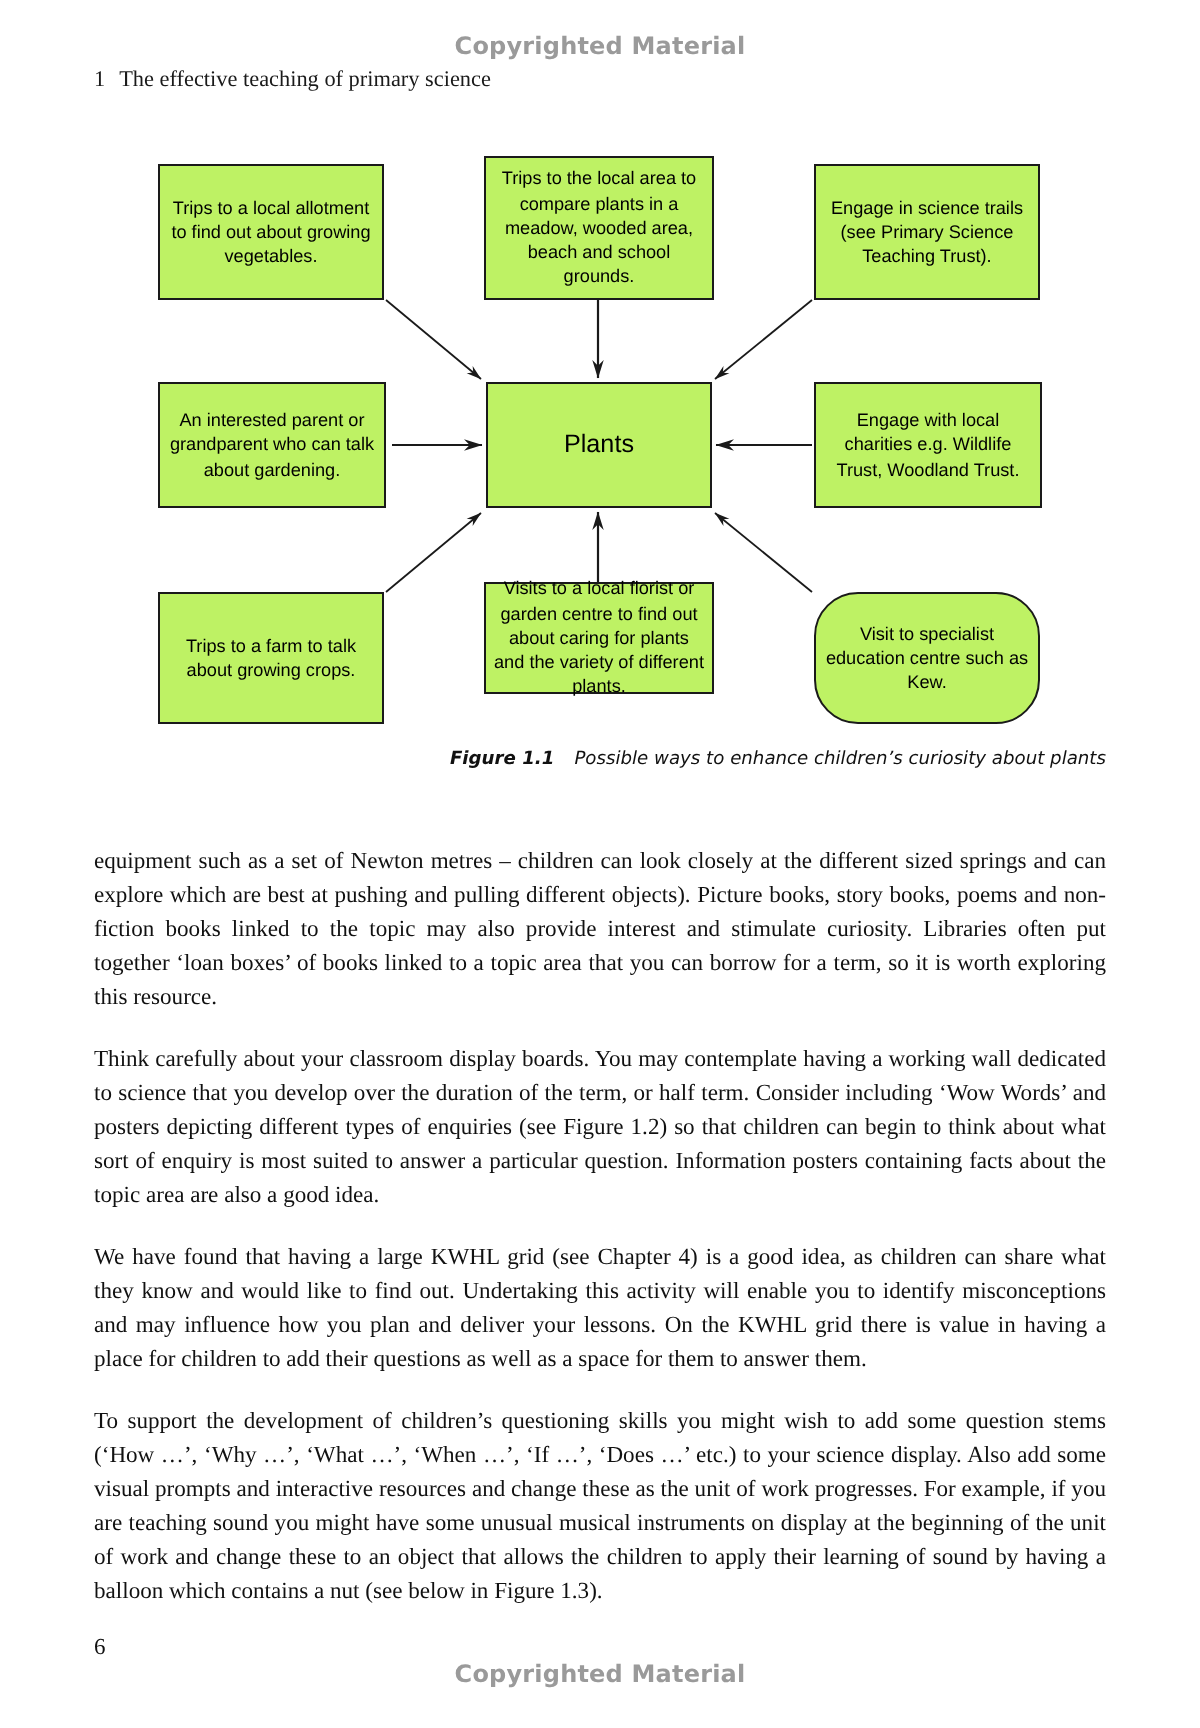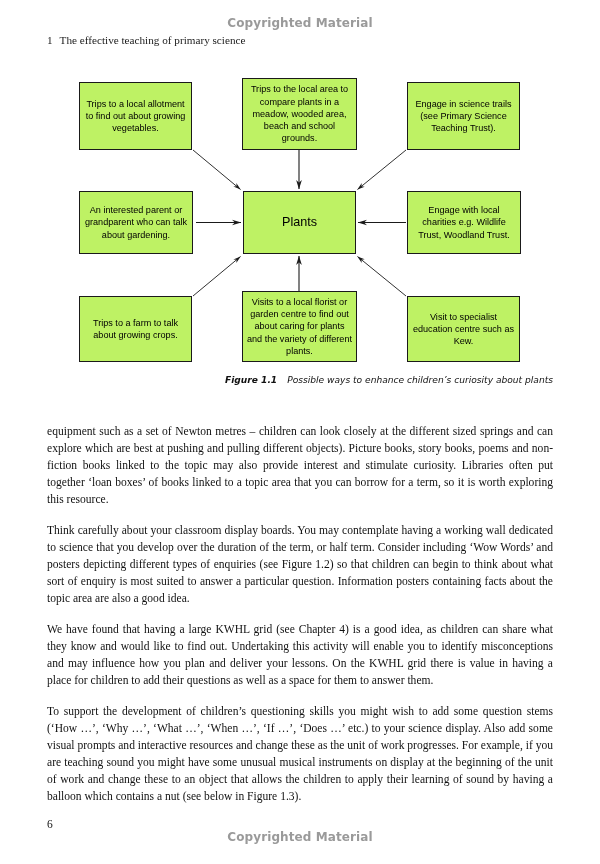--- a/index.html
+++ b/index.html
@@ -170,23 +170,23 @@
     <div class="node" style="left:407px; top:82px;  width:113px; height:68px;">Engage in science trails (see Primary Science Teaching Trust).</div>
 
     <div class="node" style="left:79px;  top:191px; width:114px; height:63px;">An interested parent or grandparent who can talk about gardening.</div>
 
     <div class="node node-center" style="left:243px; top:191px; width:113px; height:63px;">Plants</div>
 
     <div class="node" style="left:407px; top:191px; width:114px; height:63px;">Engage with local charities e.g. Wildlife Trust, Woodland Trust.</div>
 
     <div class="node" style="left:79px;  top:296px; width:113px; height:66px;">Trips to a farm to talk about growing crops.</div>
 
-    <div class="node" style="left:242px; top:291px; width:115px; height:71px;">Visits to a local florist or garden centre to find out about caring for plants and the variety of different plants.</div>
-
-    <div class="node" style="left:407px; top:296px; width:113px; height:66px;">Visit to specialist education centre such as Kew.</div>
+    <div class="node" style="left:242px; top:291px; width:115px; height:56px;">Visits to a local florist or garden centre to find out about caring for plants and the variety of different plants.</div>
+
+    <div class="node" style="left:407px; top:296px; width:113px; height:66px;border-radius:22px;">Visit to specialist education centre such as Kew.</div>
 
     <div class="fig-caption">
       <span class="fig-label">Figure 1.1</span><span>Possible ways to enhance children’s curiosity about plants</span>
     </div>
   </div>
 
   <div class="body-col">
     <p class="para">equipment such as a set of Newton metres – children can look closely at the different sized springs and can explore which are best at pushing and pulling different objects). Picture books, story books, poems and non-fiction books linked to the topic may also provide interest and stimulate curiosity. Libraries often put together ‘loan boxes’ of books linked to a topic area that you can borrow for a term, so it is worth exploring this resource.</p>
     <p class="para">Think carefully about your classroom display boards. You may contemplate having a working wall dedicated to science that you develop over the duration of the term, or half term. Consider includ­ing ‘Wow Words’ and posters depicting different types of enquiries (see Figure 1.2) so that children can begin to think about what sort of enquiry is most suited to answer a particular question. Information posters containing facts about the topic area are also a good idea.</p>
     <p class="para">We have found that having a large KWHL grid (see Chapter 4) is a good idea, as children can share what they know and would like to find out. Undertaking this activity will enable you to identify misconceptions and may influence how you plan and deliver your lessons. On the KWHL grid there is value in having a place for children to add their questions as well as a space for them to answer them.</p>

